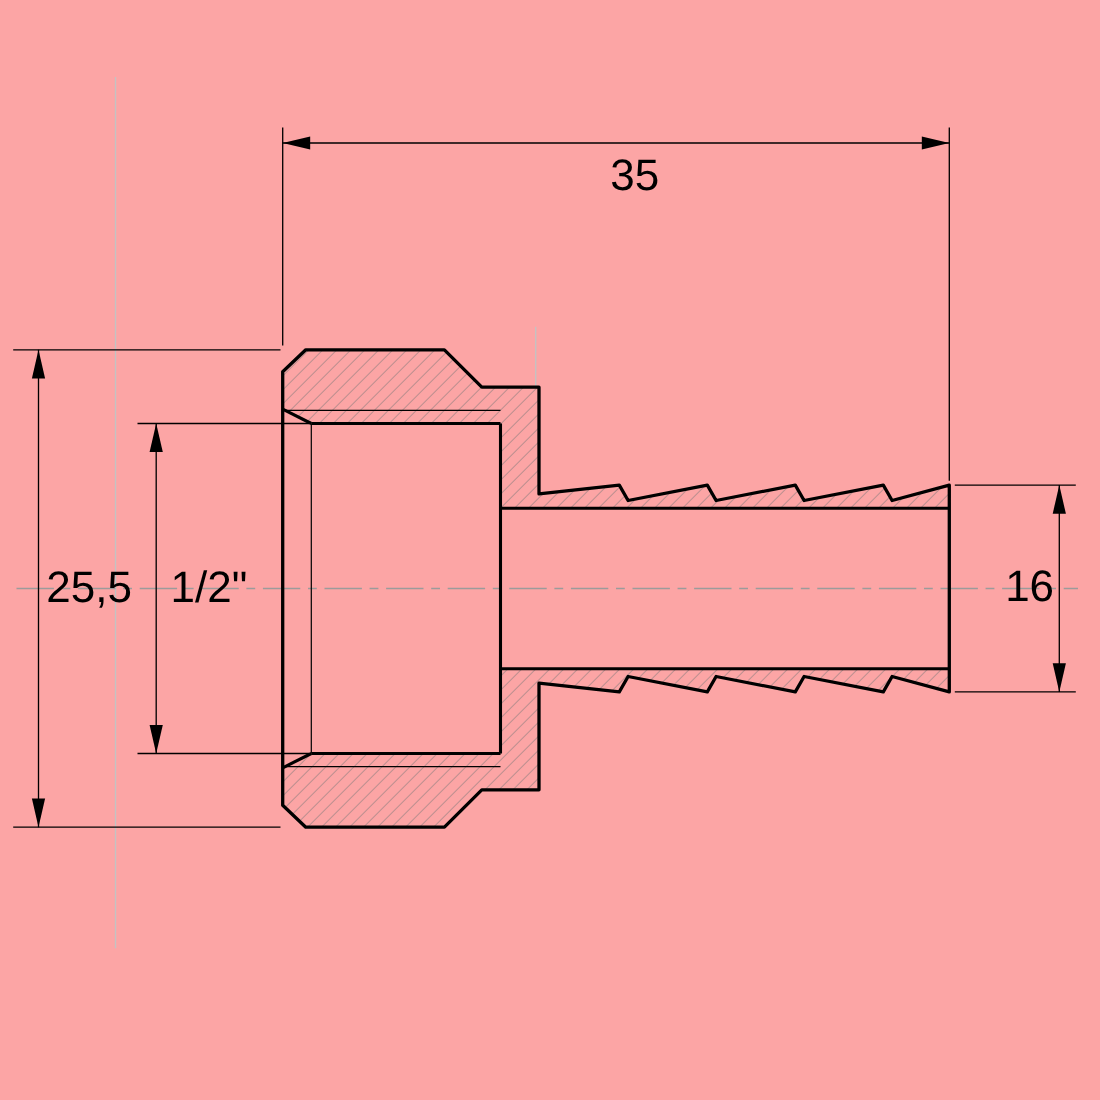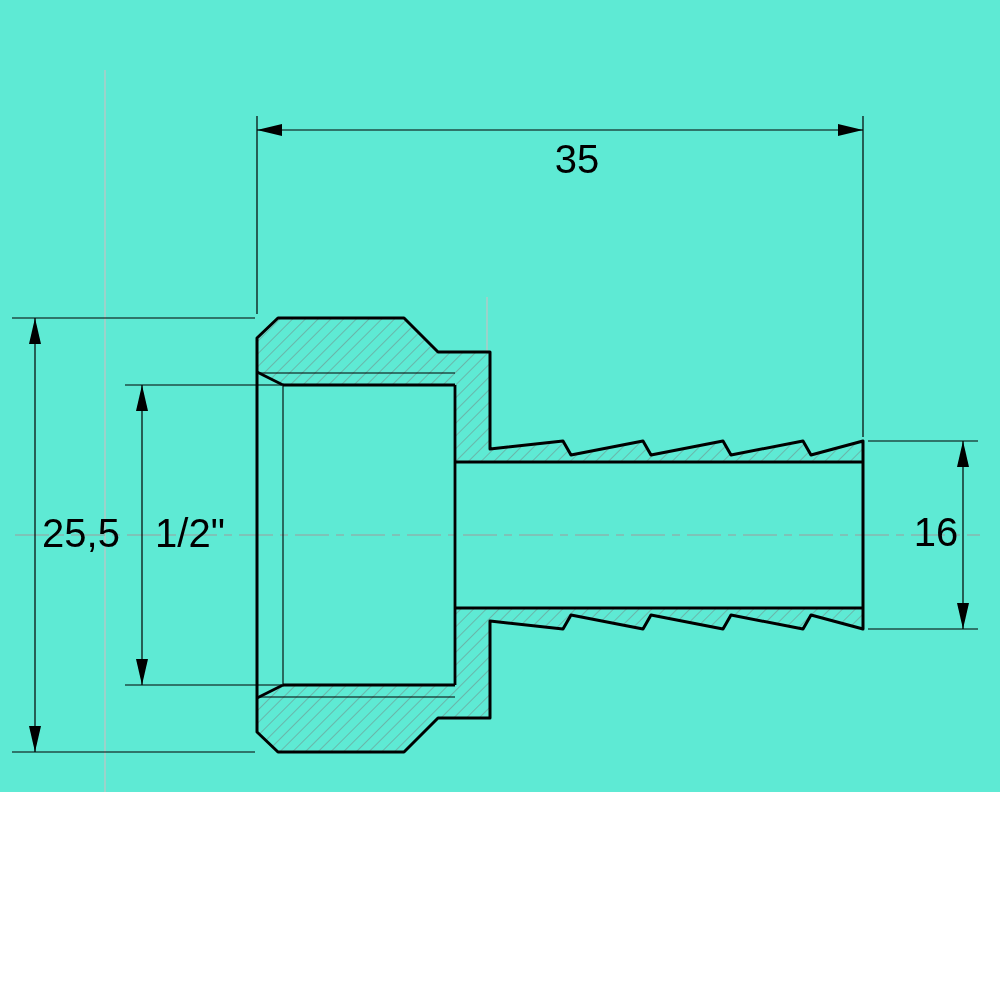--- a/index.html
+++ b/index.html
@@ -6,22 +6,22 @@
     margin: 0;
     padding: 0;
     background: #ffffff;
     width: 1000px;
     height: 1000px;
     font-family: "Liberation Sans", sans-serif;
   }
   .canvas {
     position: relative;
     width: 1000px;
-    height: 792px;
-    background: #5eead4;
+    height: 1000px;
+    background: #fca5a5;
     overflow: hidden;
   }
   svg { display: block; }
 
   .outline        { fill: none; stroke: #000000; stroke-width: 3;   stroke-linejoin: round; }
   .inner-thick    { fill: none; stroke: #000000; stroke-width: 2.8; stroke-linecap: butt; }
   .thin-line      { fill: none; stroke: #000000; stroke-width: 1.1; }
   .dim-line       { fill: none; stroke: #000000; stroke-width: 1.2; }
   .ext-line       { fill: none; stroke: #000000; stroke-width: 1.2; }
   .arrow          { fill: #000000; stroke: none; }

